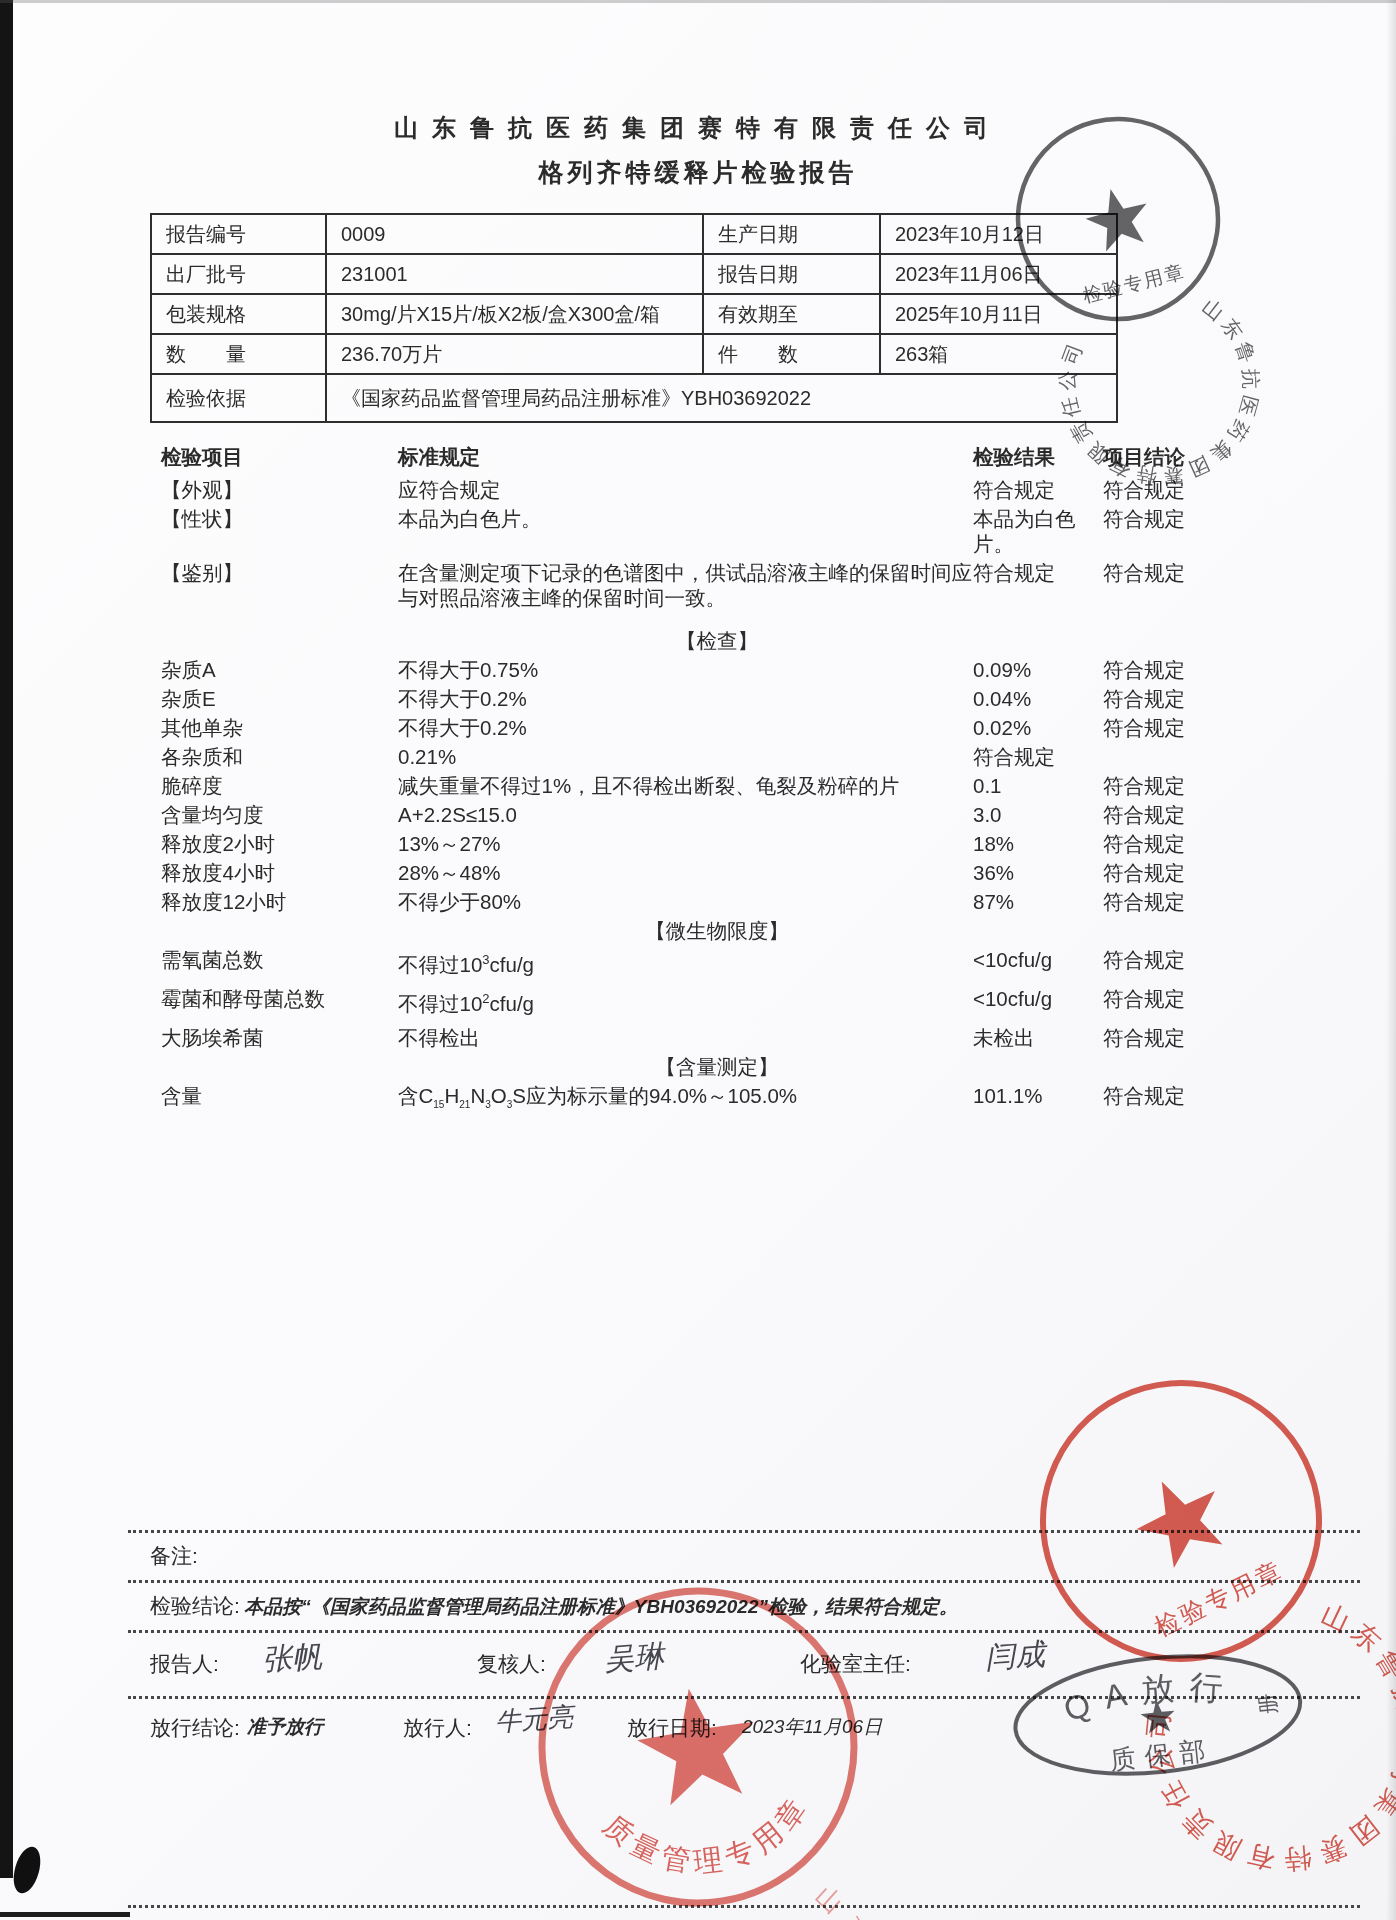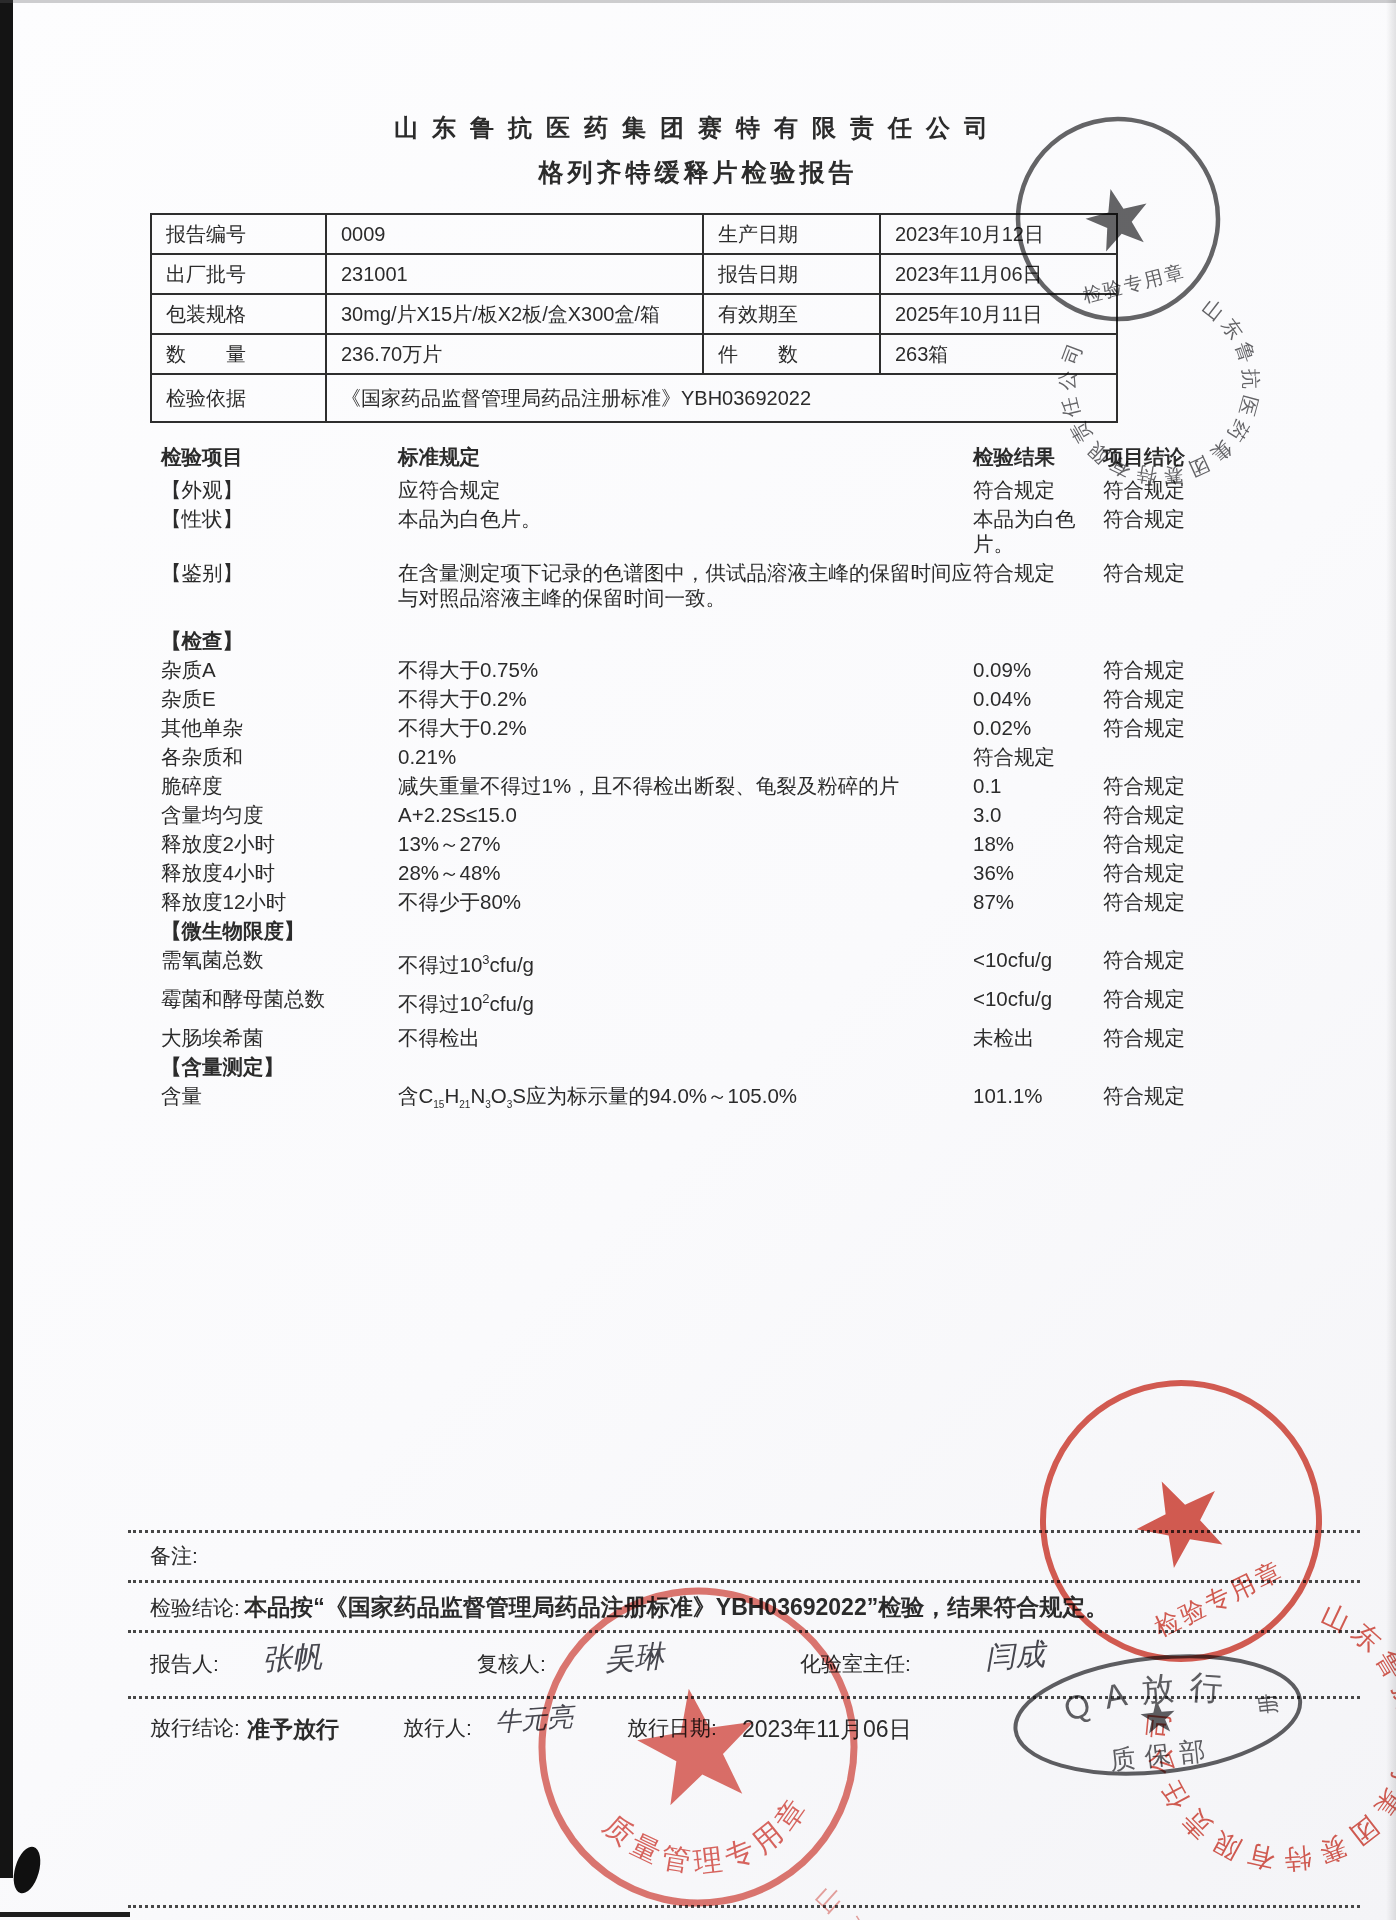--- a/index.html
+++ b/index.html
@@ -28,28 +28,28 @@
   td.v1{width:355px;}
   td.l2{width:155px;padding-left:24px;}
   td.v2{width:215px;}
   tr.basis td{height:46px;margin-left:30px;}
 
   .items{position:absolute;left:161px;top:444px;width:1130px;font-size:20.5px;line-height:25px;}
   .irow{display:grid;grid-template-columns:237px 575px 130px 170px;align-items:start;margin-bottom:4px;}
   .irow.head{font-weight:bold;margin-bottom:8px;}
   .irow.gap-after{margin-bottom:18px;}
   .irow.mb{margin-bottom:9px;}
-  .c-sect{grid-column:1/5;font-weight:bold;}
+  .c-sect{grid-column:1/5;font-weight:normal;text-align:center;}
   .c-res{}
   .items sup{font-size:13px;vertical-align:super;}
   .items sub{font-size:10px;vertical-align:sub;}
 
   .dotline{position:absolute;left:128px;width:1232px;height:0;border-top:3px dotted #474747;}
   .f-label{font-weight:normal;font-size:21px;}
-  .f-text{font-weight:bold;font-size:23px;}
+  .f-text{font-weight:bold;font-size:19px;font-style:italic;}
   .abs{position:absolute;}
   .hand{font-family:"DejaVu Serif","Liberation Serif",serif;font-style:italic;
         font-size:30px;color:#46464e;display:inline-block;transform:rotate(-4deg);font-weight:normal;}
 
   .stamp{position:absolute;mix-blend-mode:multiply;pointer-events:none;}
   .stamp svg{overflow:visible;}
 </style>
 </head>
 <body>
 

